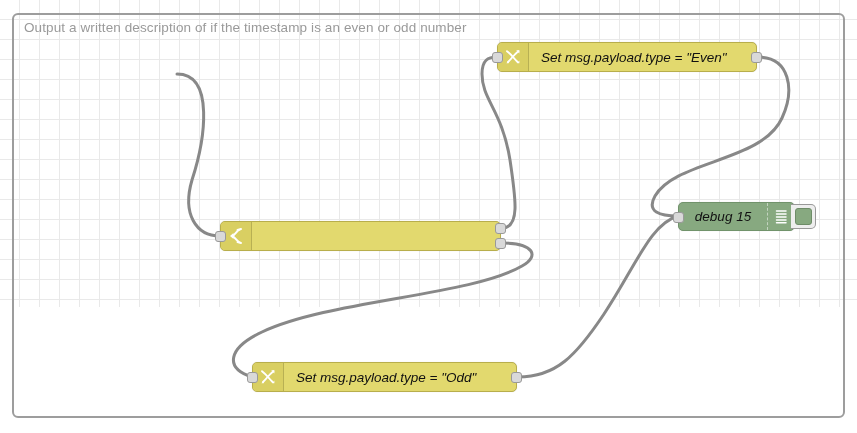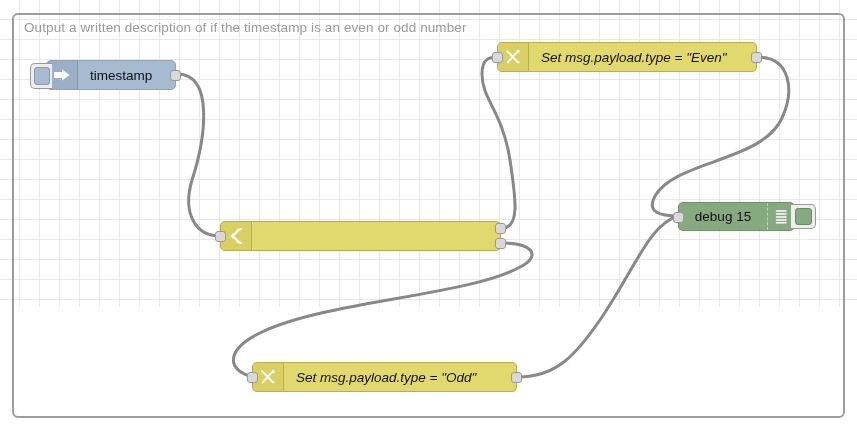--- a/index.html
+++ b/index.html
@@ -184,20 +184,21 @@
     left: 678px;
     top: 202px;
     width: 117px;
     height: 29px;
     background: #87a980;
     border-color: #71936b;
     border-radius: 5px;
   }
   #node-debug .node-label {
     padding: 0 10px;
+    font-style: italic;
     color: #111;
     font-size: 13.5px;
     justify-content: center;
   }
   #debug-list-icon {
     width: 26px;
     flex: 0 0 26px;
     display: flex;
     align-items: center;
     justify-content: center;
@@ -241,32 +242,20 @@
 
     <path class="wire" d="M 502,228 C 520,228 516,200 510,160 C 502,110 482,100 482,74 C 482,60 488,57 497,57"></path>
 
     <path class="wire" d="M 502,243 C 534,243 540,256 522,266 C 470,296 330,300 262,332 C 228,348 224,368 252,377"></path>
 
     <path class="wire" d="M 758,57 C 790,57 795,90 782,118 C 762,162 676,160 655,196 C 646,212 660,216 678,216"></path>
 
     <path class="wire" d="M 518,377 C 556,377 576,356 604,314 C 636,266 650,224 678,216"></path>
   </svg>
 
-  <div class="node" id="node-inject">
-    <div id="inject-button">
-      <div class="btn-inner"></div>
-    </div>
-    <div class="node-icon">
-      <svg width="18" height="16" viewBox="0 0 18 16" aria-hidden="true">
-        <path fill="#ffffff" d="M1 5 h8 V2.5 L16.5 8 L9 13.5 V11 H1 Z"></path>
-      </svg>
-    </div>
-    <div class="node-label">timestamp</div>
-    <div class="port" style="right:-6px; top:9px;"></div>
-  </div>
 
   <div class="node" id="node-switch">
     <div class="node-icon">
       <svg width="18" height="18" viewBox="0 0 18 18" aria-hidden="true">
         <path fill="none" stroke="#ffffff" stroke-width="2" stroke-linecap="round" stroke-linejoin="round" d="M14 2 L10.5 3 M13.5 2.3 C9 3.5 9 7.5 5 9 C9 10.5 9 14.5 13.5 15.7 M14 16 L10.5 15"></path>
         <path fill="#ffffff" d="M6.5 6 L3 9 L6.5 12 Z"></path>
       </svg>
     </div>
     <div class="port" style="left:-6px; top:9px;"></div>
     <div class="port" style="right:-6px; top:1px;"></div>

